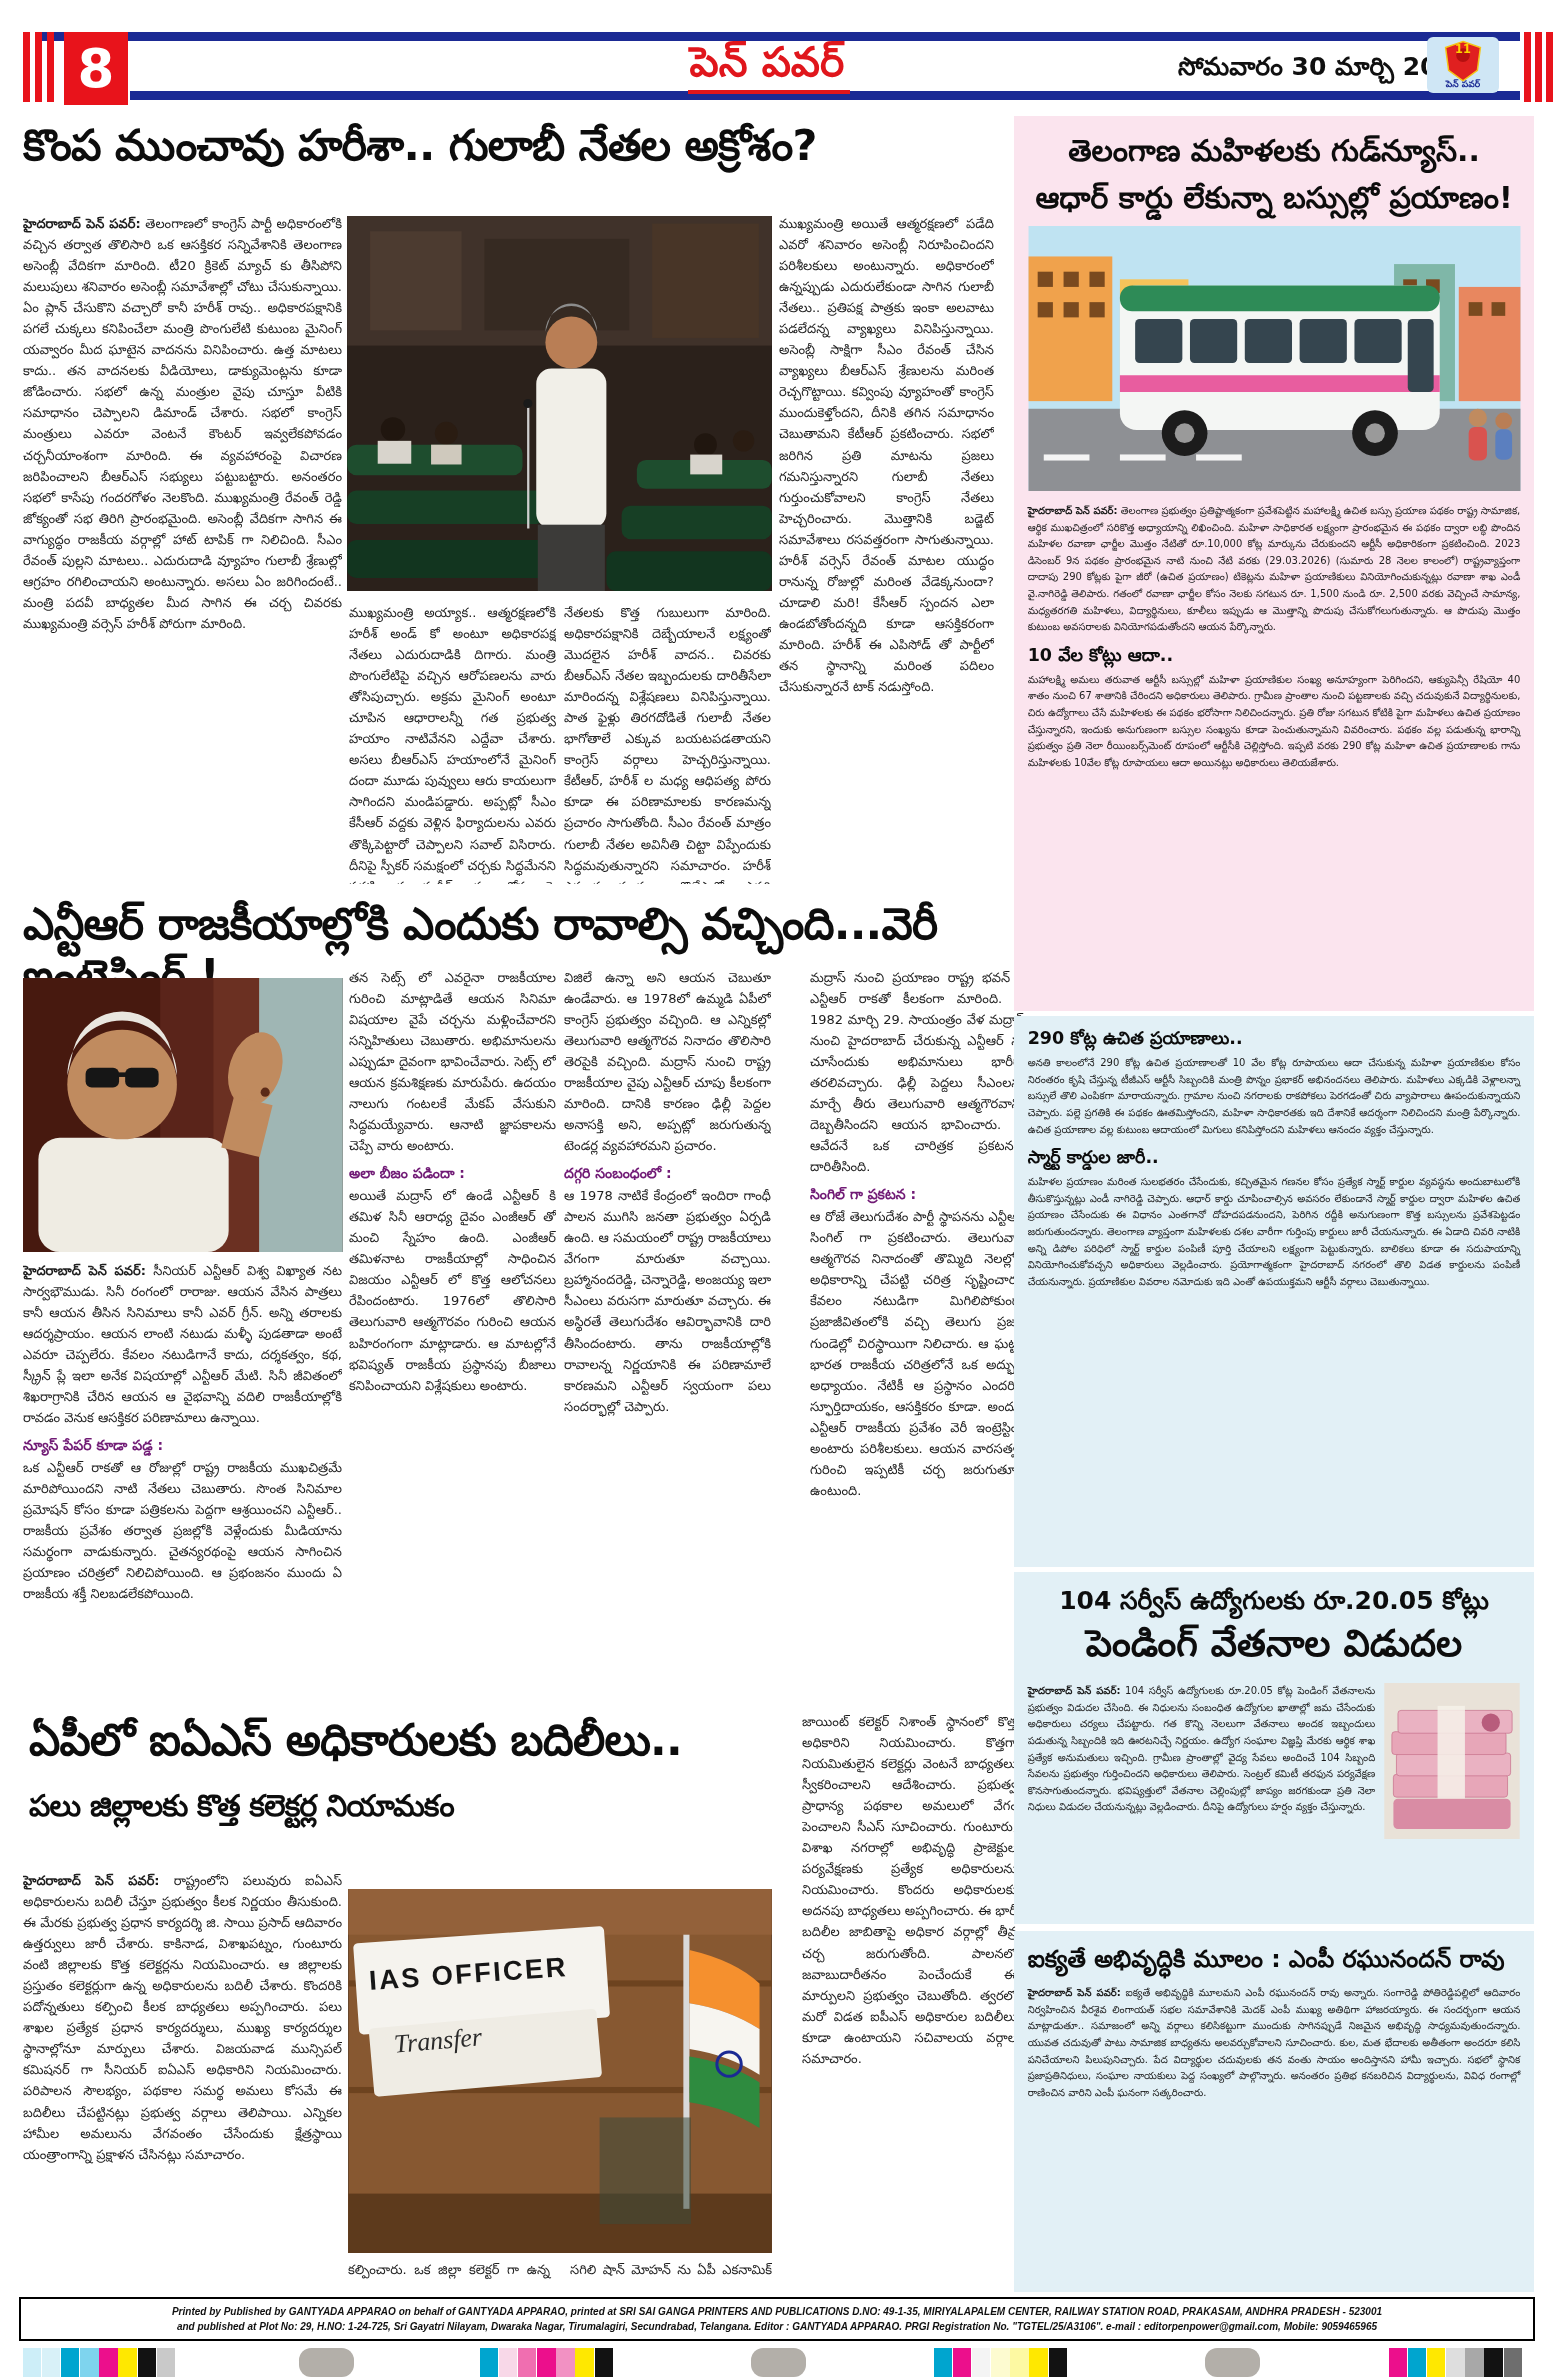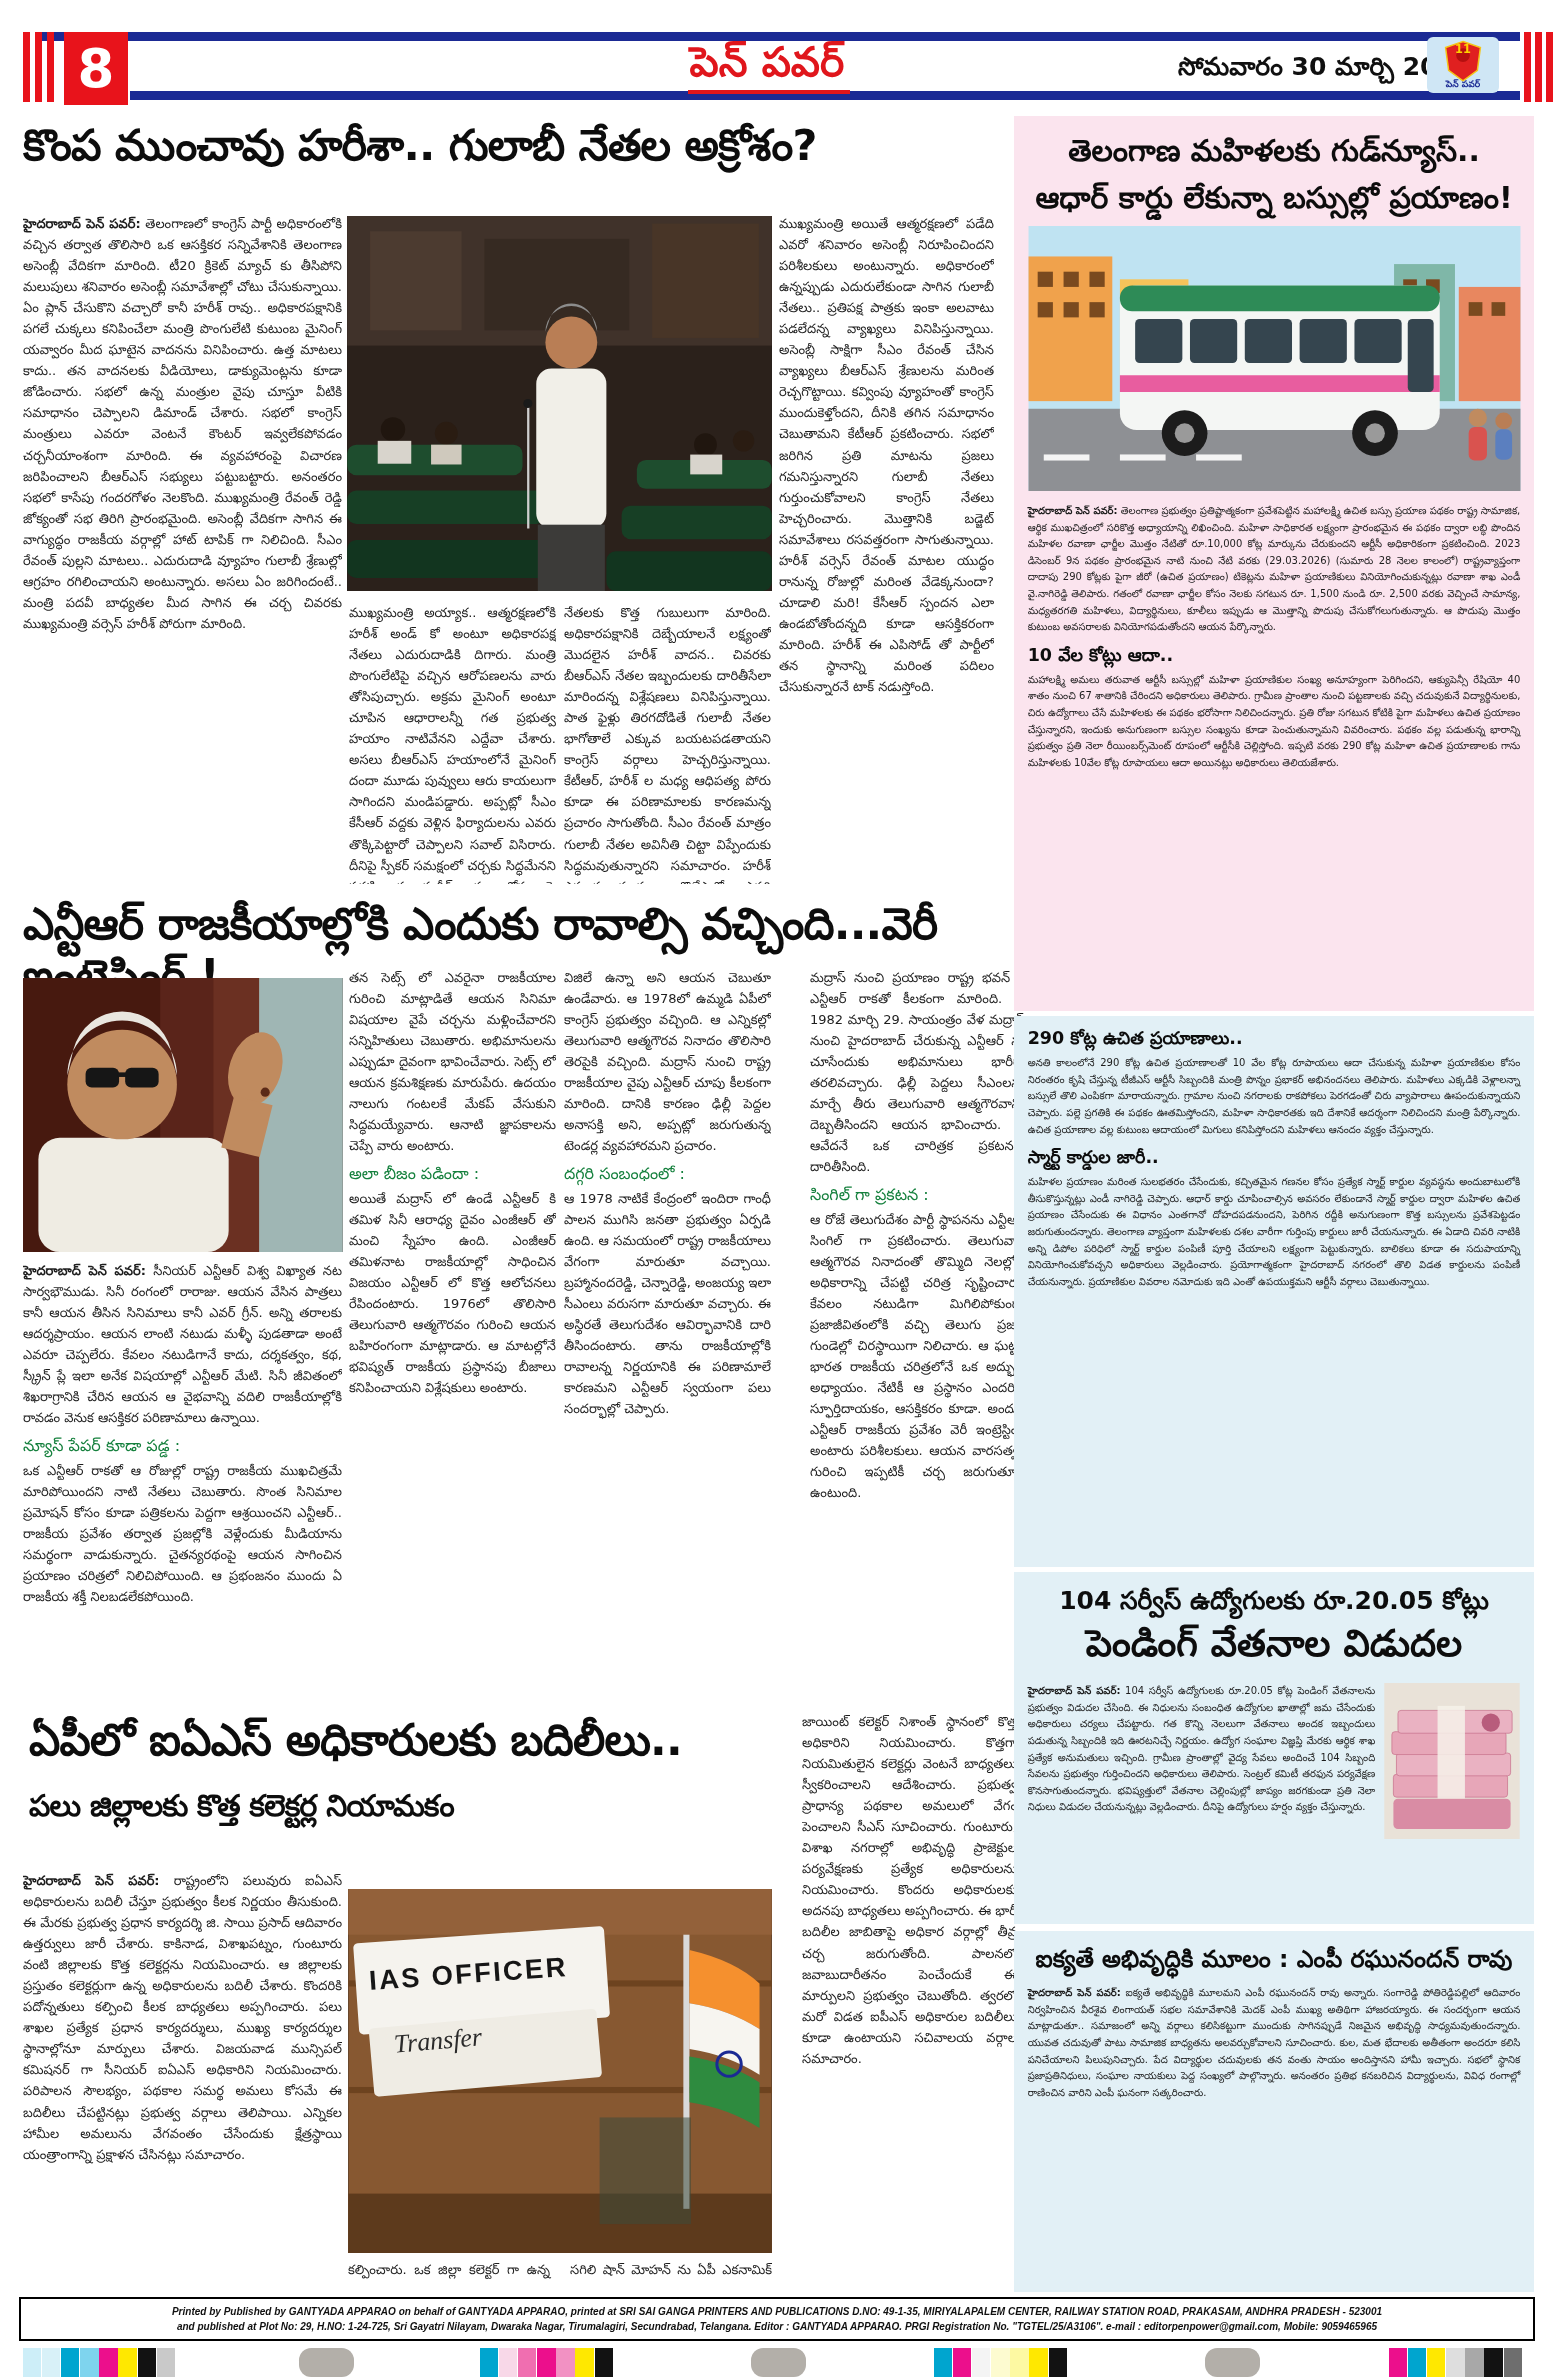--- a/index.html
+++ b/index.html
@@ -14,31 +14,31 @@
             border-bottom:4.6px solid #e0161c;padding:0 6.1px 6.1px 1.5px;line-height:1.05;}
   .hdate{position:absolute;left:1178px;top:52px;font-size:25px;font-weight:bold;color:#101010;}
   .logo{position:absolute;left:1427px;top:37px;width:72px;height:56px;background:#cfe6f5;border-radius:6.1px;}
   .logo-num{position:absolute;left:0;top:4.6px;width:72px;text-align:center;font-size:11.4px;font-weight:bold;color:#ffd200;}
   .logo-txt{position:absolute;left:0;bottom:2.3px;width:72px;text-align:center;font-size:9.1px;font-weight:bold;color:#1b2a94;}
   
   .headline{position:absolute;font-weight:bold;color:#0d0d0d;line-height:1.18;letter-spacing:-0.8px;}
   
   .col{position:absolute;font-size:13px;line-height:1.62;text-align:justify;color:#1d1d1d;overflow:hidden;}
   .col b{font-weight:bold;}
-  .inline-sub{font-size:16px;font-weight:normal;color:#15803d;margin:7.6px 0 3px;line-height:1.3;}
+  .inline-sub{font-size:14px;font-weight:bold;color:#701a75;margin:7.6px 0 3px;line-height:1.3;}
   
   .sidebox{position:absolute;left:1014px;width:520px;overflow:hidden;padding:12.2px 13.7px;box-sizing:border-box;}
   .pinkbox{background:#fbe4ee;}
   .bluebox{background:#e2f0f6;}
   .side-h{font-size:30px;font-weight:bold;text-align:center;color:#0d0d0d;line-height:1.35;margin:3px 0 7.6px;}
   .side-sub{font-size:17.5px;font-weight:bold;color:#0d0d0d;margin:9.1px 0 3px;}
   .side-p{font-size:10px;line-height:1.66;text-align:justify;color:#1d1d1d;margin:0 0 6.1px;}
   .h104a{font-size:25px;font-weight:bold;text-align:center;margin:1.5px 0 1.5px;color:#0d0d0d;}
   .h104b{font-size:37px;font-weight:bold;text-align:center;margin:0 0 9.1px;color:#0d0d0d;}
-  .unity-h{font-size:23.6px;font-weight:bold;text-align:center;margin:1.5px 0 7.6px;color:#0d0d0d;}
+  .unity-h{font-size:23.6px;font-weight:bold;text-align:left;margin:1.5px 0 7.6px;color:#0d0d0d;}
   
   .photo{position:absolute;overflow:hidden;background:#222;}
   .photo svg{display:block;}
   .ias-label1{position:absolute;left:21.3px;top:69px;font-size:27.4px;font-weight:bold;color:#161616;
               letter-spacing:2.3px;transform:rotate(-4deg);font-family:"Liberation Sans",sans-serif;}
   .ias-label2{position:absolute;left:46px;top:137px;font-size:26px;font-style:italic;color:#2b2b2b;
               transform:rotate(-5deg);font-family:"Liberation Serif",serif;}
   
   .imprint{position:absolute;left:19px;top:2297px;width:1516px;height:44px;border:2.3px solid #000;
            box-sizing:border-box;display:flex;flex-direction:column;align-items:center;justify-content:center;

